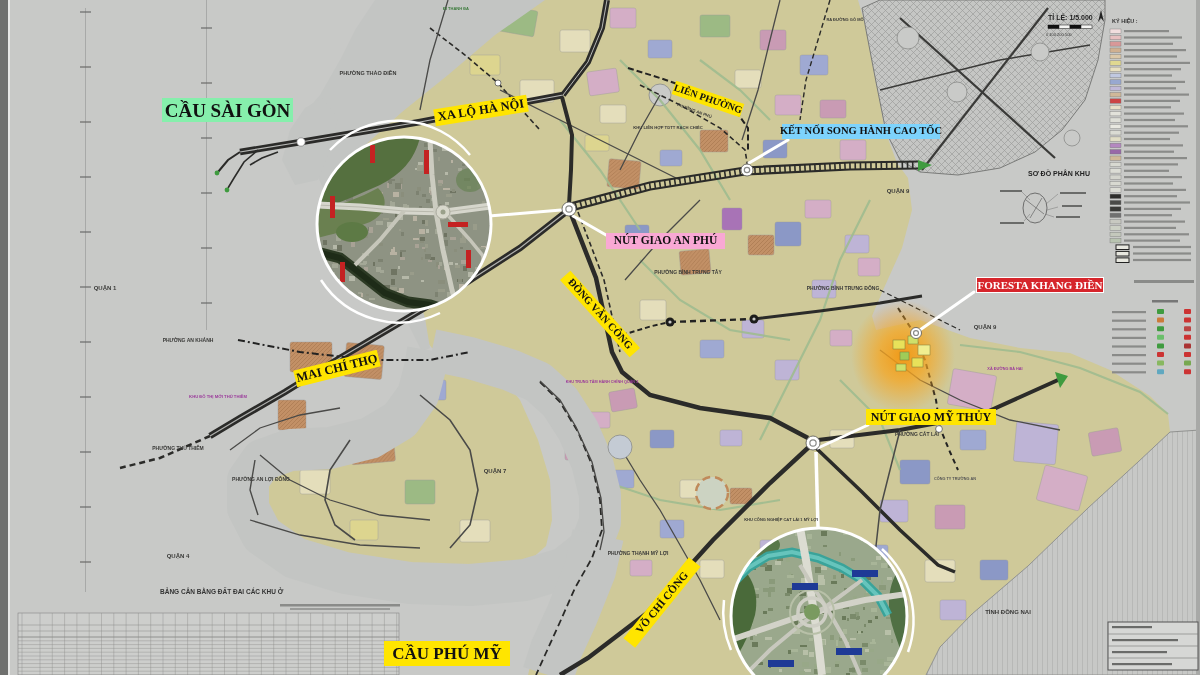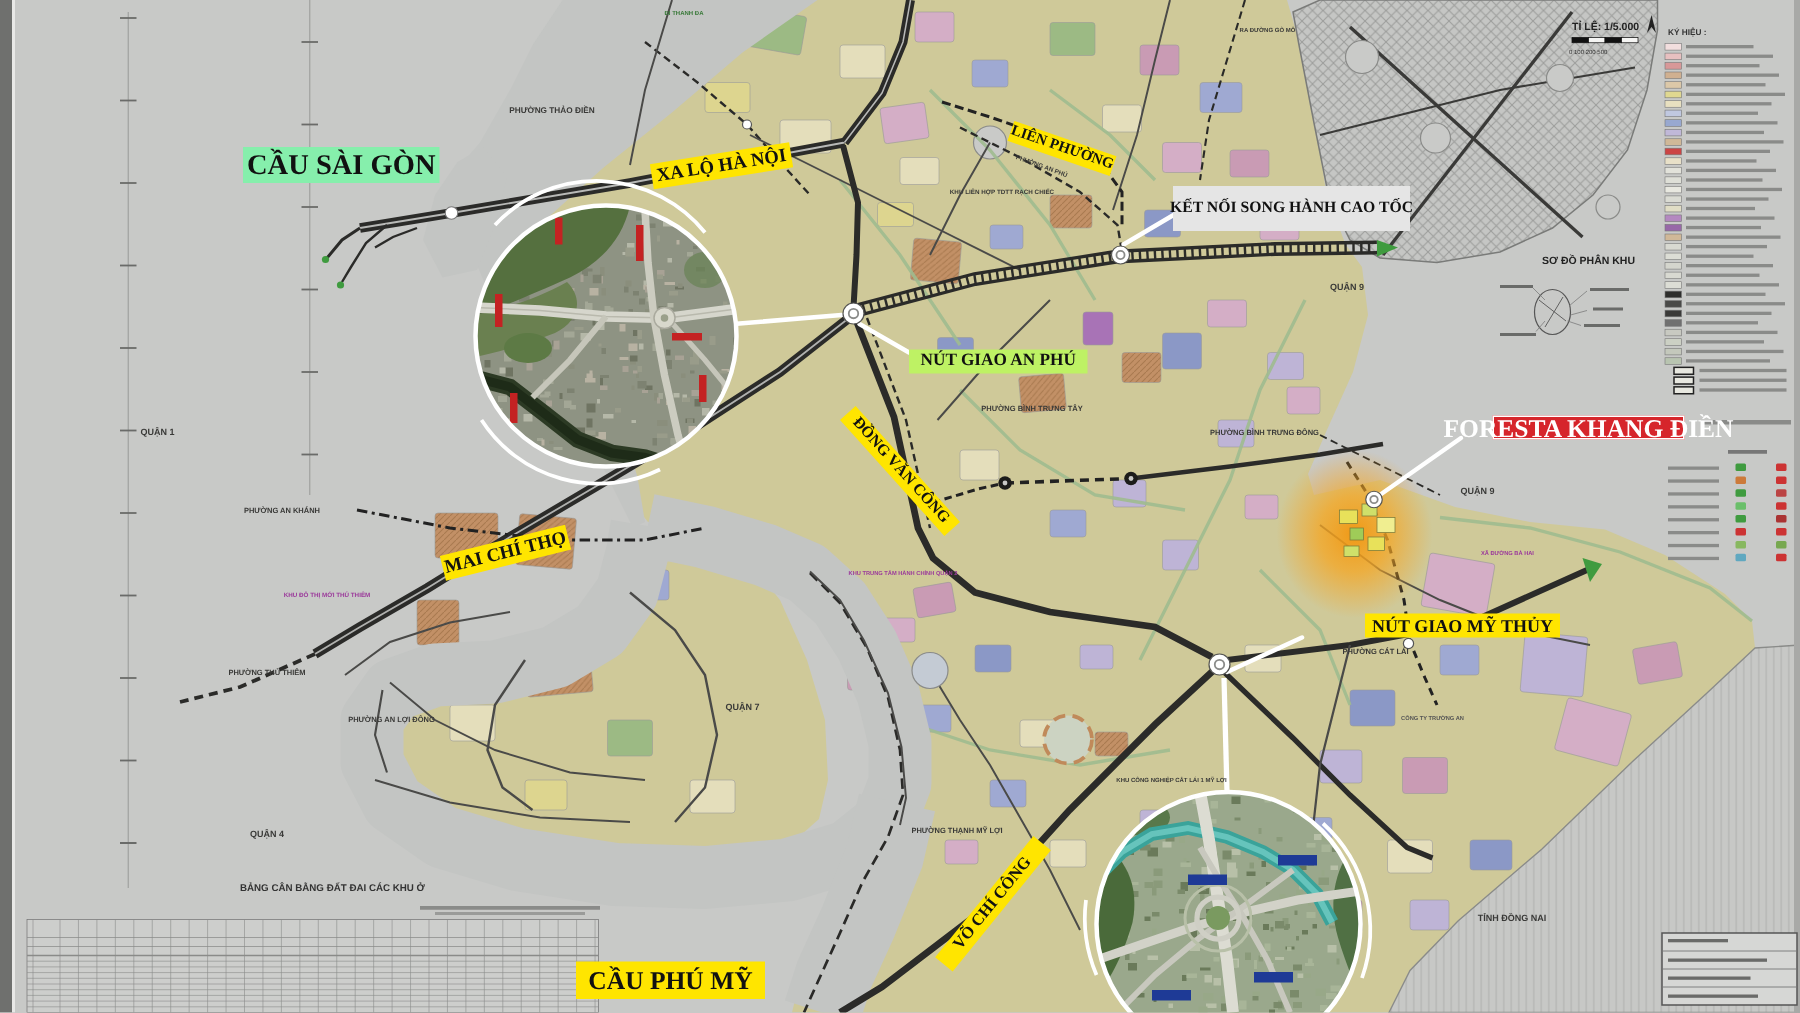--- a/index.html
+++ b/index.html
@@ -1005,20 +1005,20 @@
 <text x="845" y="21" font-family="Liberation Sans, sans-serif" font-size="4" font-weight="bold" fill="#3a3a38" text-anchor="middle">RA ĐƯỜNG GÒ MÔ</text>
 <text x="218" y="398" font-family="Liberation Sans, sans-serif" font-size="4.2" font-weight="bold" fill="#9b3a9b" text-anchor="middle">KHU ĐÔ THỊ MỚI THỦ THIÊM</text>
 <text x="781" y="521" font-family="Liberation Sans, sans-serif" font-size="4" font-weight="bold" fill="#3a3a38" text-anchor="middle">KHU CÔNG NGHIỆP CẮT LÁI 1 MỸ LỢI</text>
 <text x="602" y="383" font-family="Liberation Sans, sans-serif" font-size="3.8" font-weight="bold" fill="#9b3a9b" text-anchor="middle">KHU TRUNG TÂM HÀNH CHÍNH QUẬN 2</text>
 <text x="955" y="480" font-family="Liberation Sans, sans-serif" font-size="3.8" font-weight="bold" fill="#555" text-anchor="middle">CÔNG TY TRƯỜNG AN</text>
 <text x="1005" y="370" font-family="Liberation Sans, sans-serif" font-size="3.8" font-weight="bold" fill="#9b3a9b" text-anchor="middle">XÃ ĐƯỜNG BÀ HAI</text>
 </svg>
 <div class="lb" style="left:162px;top:98px;width:131px;height:24px;font-size:19px;background:#86efac;color:#111;">CẦU SÀI GÒN</div>
     <div class="lb" style="left:434px;top:102px;width:94px;height:17px;font-size:12.5px;background:#ffe500;color:#111;transform:rotate(-9deg);">XA LỘ HÀ NỘI</div>
     <div class="lb" style="left:672px;top:92px;width:72px;height:14px;font-size:10px;background:#ffe500;color:#111;transform:rotate(19deg);">LIÊN PHƯỜNG</div>
-    <div class="lb" style="left:782px;top:124px;width:158px;height:30px;font-size:10.5px;background:#e5e5e5;color:#111;">KẾT NỐI SONG HÀNH CAO TỐC</div>
-    <div class="lb" style="left:606px;top:233px;width:119px;height:16px;font-size:11.5px;background:#bef264;color:#111;">NÚT GIAO AN PHÚ</div>
+    <div class="lb" style="left:782px;top:124px;width:158px;height:15px;font-size:10.5px;background:#7dd3fc;color:#111;">KẾT NỐI SONG HÀNH CAO TỐC</div>
+    <div class="lb" style="left:606px;top:233px;width:119px;height:16px;font-size:11.5px;background:#f9a8d4;color:#111;">NÚT GIAO AN PHÚ</div>
     <div class="lb" style="left:562px;top:300px;width:104px;height:14px;font-size:10.5px;background:#ffe500;color:#111;transform:rotate(48deg);transform-origin:50% 50%;left:548px;top:307px;">ĐỒNG VĂN CÔNG</div>
     <div class="lb" style="left:294px;top:360px;width:86px;height:17px;font-size:12.5px;background:#ffe500;color:#111;transform:rotate(-14deg);">MAI CHÍ THỌ</div>
-    <div class="lb" style="left:976px;top:277px;width:128px;height:16px;font-size:17px;background:#d6252b;color:#fff;border:1.5px solid #fff;margin-left:19px;">FORESTA KHANG ĐIỀN</div>
-    <div class="lb" style="left:866px;top:409px;width:130px;height:16px;font-size:12px;background:#ffe500;color:#111;margin-left:44px;">NÚT GIAO MỸ THỦY</div>
+    <div class="lb" style="left:976px;top:277px;width:128px;height:16px;font-size:11px;background:#d6252b;color:#fff;border:1.5px solid #fff;">FORESTA KHANG ĐIỀN</div>
+    <div class="lb" style="left:866px;top:409px;width:130px;height:16px;font-size:12px;background:#ffe500;color:#111;">NÚT GIAO MỸ THỦY</div>
     <div class="lb" style="left:610px;top:595px;width:104px;height:15px;font-size:11px;background:#ffe500;color:#111;transform:rotate(-51deg);">VÕ CHÍ CÔNG</div>
     <div class="lb" style="left:384px;top:641px;width:126px;height:25px;font-size:17px;background:#ffe500;color:#111;">CẦU PHÚ MỸ</div>
 </div>
 </body></html>

